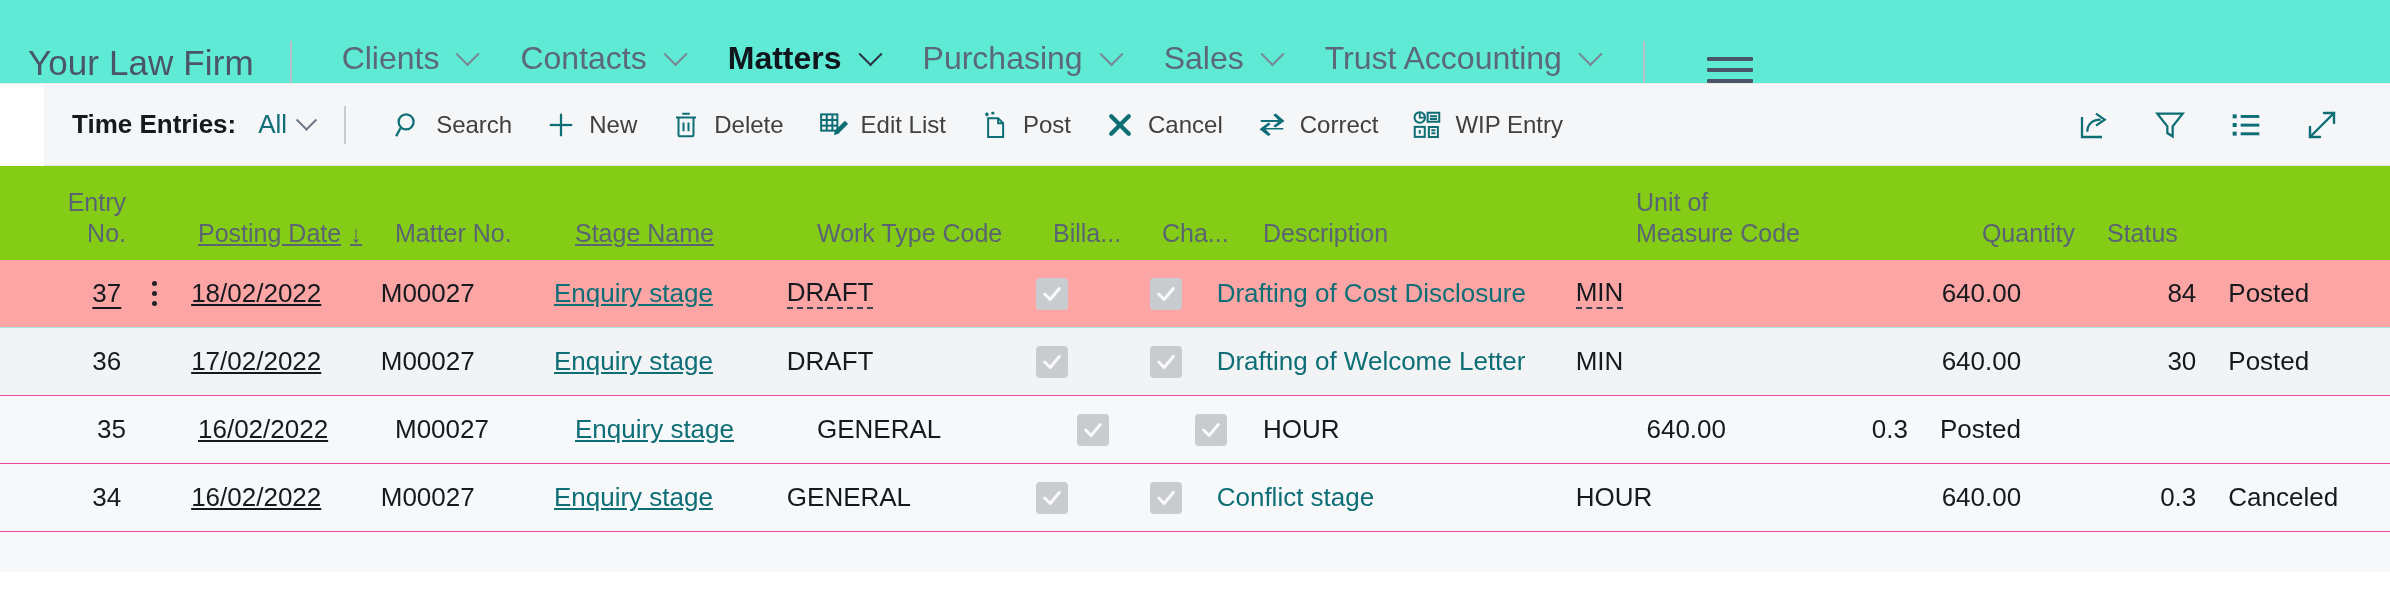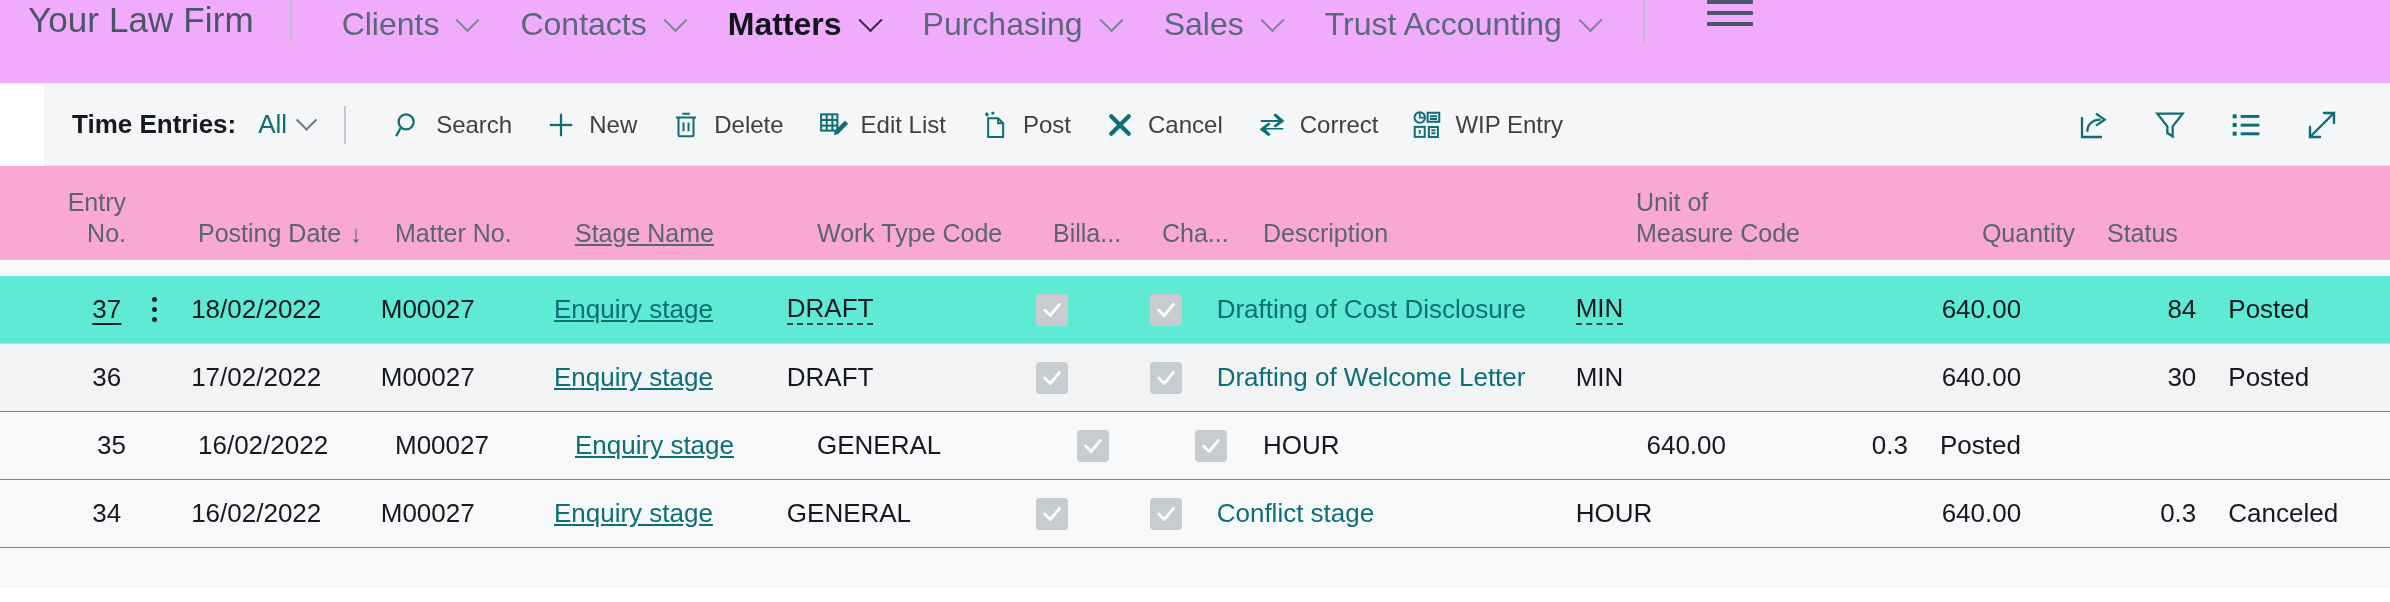--- a/index.html
+++ b/index.html
@@ -7,23 +7,23 @@
     margin: 0; padding: 0;
     background: #ffffff;
     font-family: "Liberation Sans", sans-serif;
     -webkit-font-smoothing: antialiased;
   }
   body { width: 2390px; height: 602px; overflow: hidden; }
 
   
   #topnav {
     height: 84px;
-    background: #f0abfc;
+    background: #5eead4;
     display: flex;
-    align-items: flex-start;
+    align-items: flex-end;
     padding: 0 0 0 28px;
     border-bottom: 1px solid #ebebeb;
   }
   #brand {
     font-size: 35px;
     color: #4a5568;
     font-weight: 400;
     letter-spacing: .1px;
     white-space: nowrap;
     padding-right: 32px;
@@ -89,21 +89,21 @@
   .cmd-icon { width: 30px; height: 30px; flex: none; display: block; }
   #cmd-spacer { flex: 1 1 auto; }
   .cmd-icon-btn { padding: 8px 22px; cursor: pointer; display: flex; align-items: center; }
   .cmd-icon-btn svg { width: 32px; height: 32px; display: block; }
 
   
   #grid { width: 100%; background: #f7f8f9; }
   .row { display: flex; width: 100%; align-items: stretch; }
 
   #head.row {
-    background: #f9a8d4;
+    background: #84cc16;
     height: 94px;
     align-items: flex-end;
     padding-bottom: 8px;
   }
   #head .cell {
     color: #5a6472;
     font-size: 25px;
     line-height: 1.22;
     padding-bottom: 4px;
     white-space: pre-line;
@@ -112,27 +112,27 @@
   .cell {
     font-size: 26px;
     color: #16191d;
     display: flex;
     align-items: flex-end;
     overflow: hidden;
     white-space: nowrap;
   }
   .body-row { height: 68px; background: #f7f8f9; border-bottom: 1px solid #ec4899; }
   .body-row .cell { align-items: center; height: 100%; }
-  .body-row.selected { background: #5eead4; border-bottom: 1px solid #a9e4e4; margin-top: 16px; }
+  .body-row.selected { background: #fca5a5; border-bottom: 1px solid #a9e4e4; }
   .body-row.alt { background: #f2f3f5; }
 
   
   .c-entry   { width: 132px; justify-content: flex-end; padding-right: 6px; }
   .c-dots    { width: 56px;  justify-content: center; }
-  .c-date    { width: 207px; padding-left: 10px; }
+  .c-date    { width: 207px; padding-left: 10px; text-decoration: underline; }
   .c-matter  { width: 180px; }
   .c-stage   { width: 242px; text-decoration: underline; }
   .c-work    { width: 228px; }
   .c-billa   { width: 113px; justify-content: center; padding-right: 18px;}
   .c-cha     { width: 105px; justify-content: center; }
   .c-desc    { width: 373px; }
   .c-uom     { width: 257px; }
   .c-rate    { width: 206px; justify-content: flex-end; }
   .c-qty     { width: 182px; justify-content: flex-end; }
   .c-status  { width: 200px; padding-left: 32px; }

